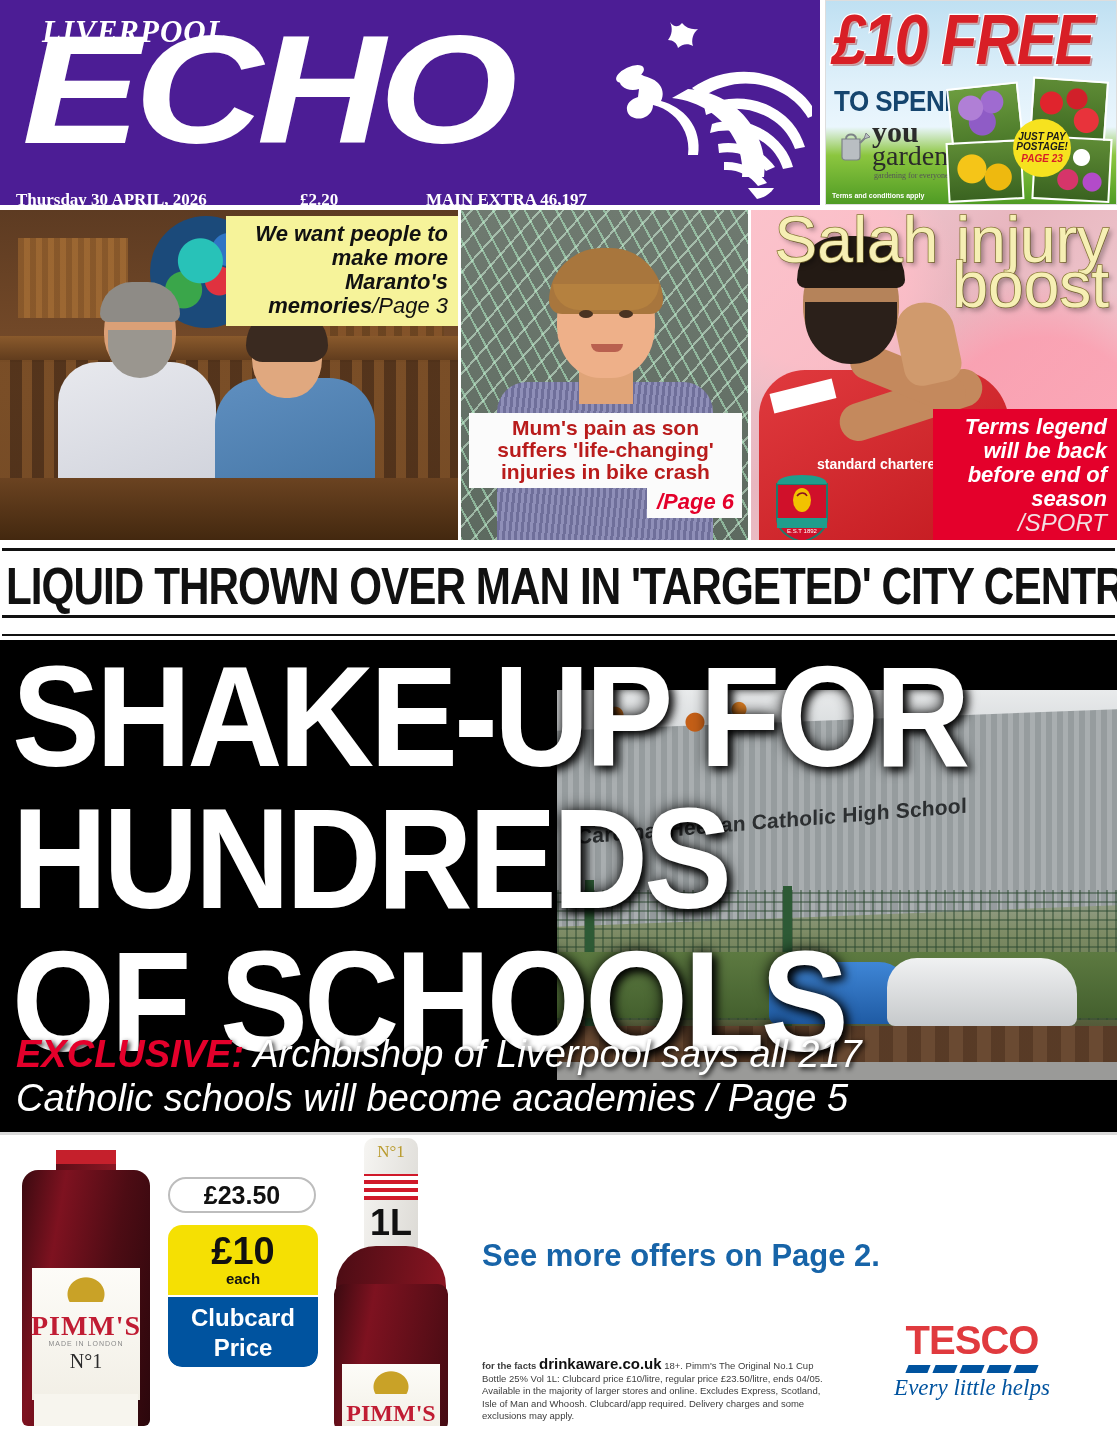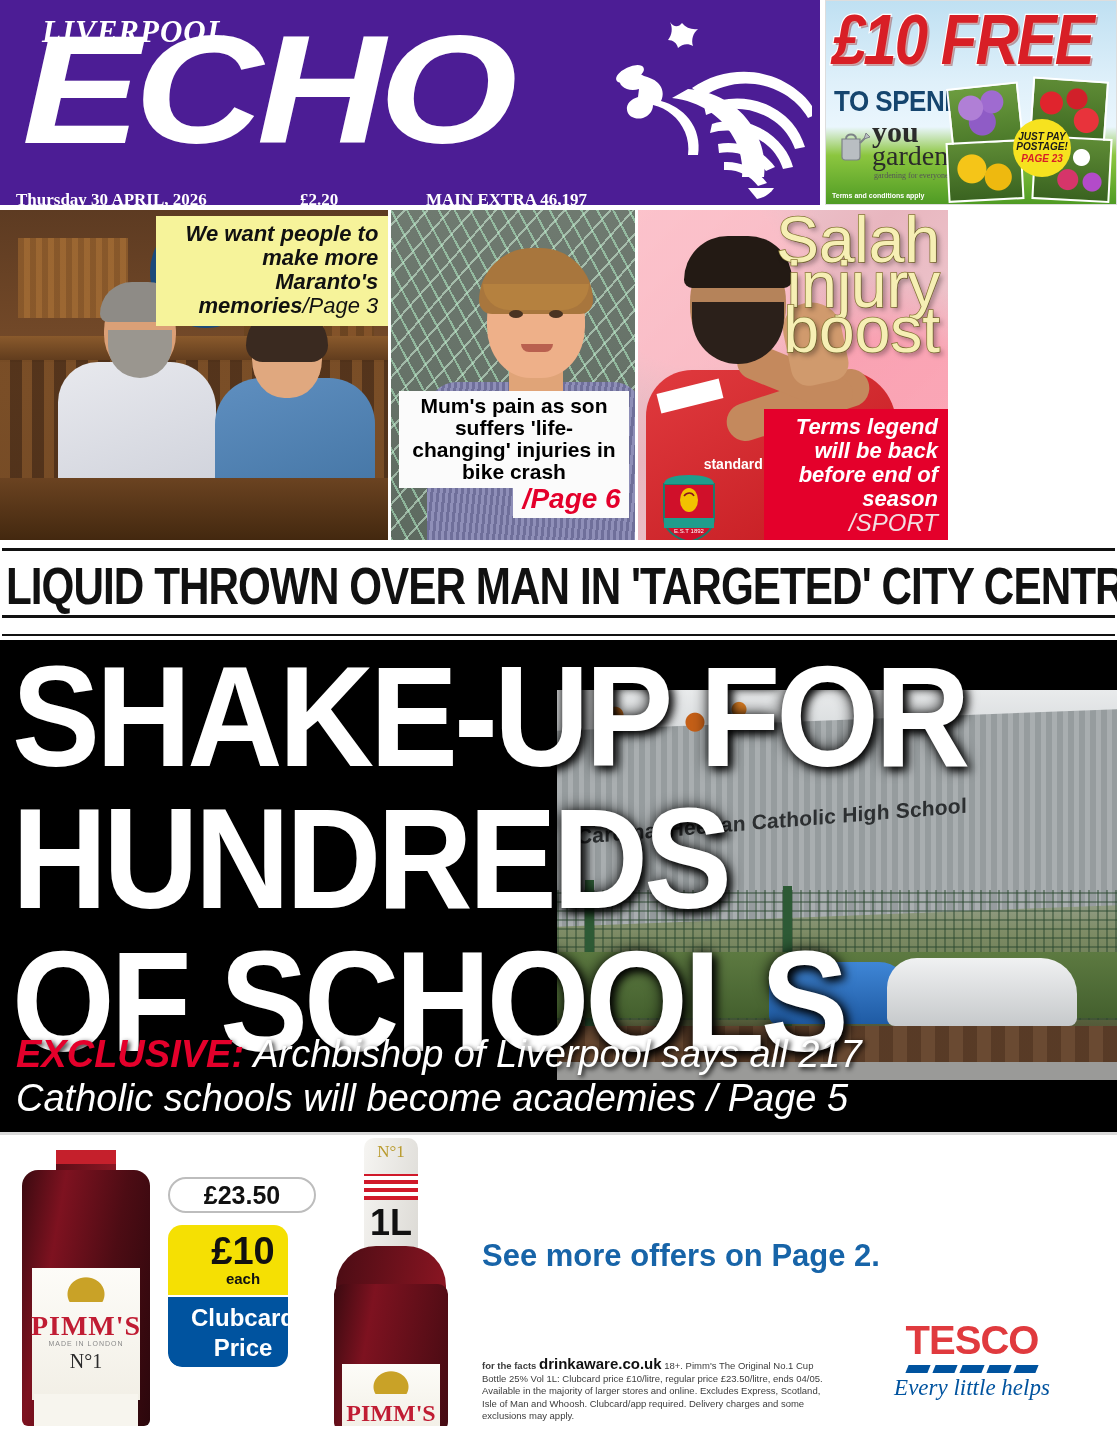--- a/index.html
+++ b/index.html
@@ -120,21 +120,21 @@
     position: absolute; left: 187px; top: 118px;
     width: 58px; height: 58px; border-radius: 50%;
     background: #f6e21f; text-align: center;
     display: flex; flex-direction: column; justify-content: center;
     line-height: 1.02;
   }
   .g-r1 { font-size: 10px; font-weight: 700; color: #1a1a1a; font-style: italic; }
   .g-r2 { font-size: 10px; font-weight: 700; color: #d81f26; font-style: italic; margin-top:2px; }
 
   
-  .photo-strip { position: relative; width: 948px; height: 330px; display: flex; gap: 3px; }
+  .photo-strip { position: relative; width: 1117px; height: 330px; display: flex; gap: 3px; }
   .panel { position: relative; overflow: hidden; }
   .p1 { width: 458px; height: 330px; }
   .p2 { width: 287px; height: 330px; }
   .p3 { width: 366px; height: 330px; }
 
   
   .scene1 { position: absolute; inset: 0;
     background: linear-gradient(to bottom, #5d3b22 0%, #6d4526 28%, #7a4e2c 55%, #5a3920 100%); }
   .s1-window { position: absolute; left: 150px; top: 6px; width: 112px; height: 112px;
     border-radius: 50%;
@@ -202,27 +202,27 @@
   .s2-eyeR { position: absolute; left: 158px; top: 100px; width: 14px; height: 8px;
     border-radius: 50%; background: #4a3322; }
   .s2-mouth { position: absolute; left: 130px; top: 134px; width: 32px; height: 8px;
     border-radius: 0 0 16px 16px; background: #b9604f; }
   .cap-white {
     position: absolute; left: 8px; right: 6px; bottom: 52px;
     background: #fbfbfb;
     padding: 4px 8px 5px 8px;
     font-family: "Liberation Sans", sans-serif;
     font-weight: 700; font-size: 21px; line-height: 22px;
-    color: #000000; text-align: center;
+    color: #b91c1c; text-align: center;
   }
   .cap-white-pg {
     position: absolute; right: 6px; bottom: 22px;
     background: #fbfbfb; padding: 2px 8px 3px 10px;
     font-family: "Liberation Sans", sans-serif;
-    font-weight: 700; font-style: italic; font-size: 28px; color: #e4002b;
+    font-weight: 700; font-style: italic; font-size: 22px; color: #e4002b;
   }
 
   
   .scene3 { position: absolute; inset: 0;
     background:
       radial-gradient(circle at 18% 20%, rgba(255,190,200,.75) 0 90px, transparent 140px),
       radial-gradient(circle at 80% 72%, rgba(255,150,170,.7) 0 110px, transparent 170px),
       linear-gradient(135deg,#f2cfd6,#e8b6bf 40%,#f4d7dc); }
   .s3-body { position: absolute; left: 8px; top: 160px; width: 250px; height: 170px;
     background: linear-gradient(150deg,#e03a3e,#c31a20); border-radius: 46px 54px 0 0; }
@@ -383,21 +383,21 @@
     font-family: "Liberation Serif", serif; font-weight: 700; font-size: 24px; color: #c01c33; }
 
   .price-tag {
     position: absolute; left: 168px; top: 182px; width: 148px; height: 36px;
     border: 2px solid #bdbdbd; border-radius: 18px; background: #fff;
     display: flex; align-items: center; justify-content: center;
     font-family: "Liberation Sans", sans-serif; font-weight: 700; font-size: 25px; color: #111;
   }
   .price-tag { top: 1177px; }
   .clubcard {
-    position: absolute; left: 168px; width: 120px; height: 142px;
+    position: absolute; left: 168px; width: 150px; height: 142px;
     border-radius: 14px; overflow: hidden;
   }
   .cc-yellow { position: absolute; left: 0; top: 0; width: 150px; height: 70px;
     background: #f5e003; text-align: center; }
   .cc-ten { font-family: "Liberation Sans", sans-serif; font-weight: 700; font-size: 38px;
     color: #111; line-height: 40px; padding-top: 6px; }
   .cc-each { font-family: "Liberation Sans", sans-serif; font-weight: 700; font-size: 15px;
     color: #111; line-height: 16px; }
   .cc-blue { position: absolute; left: 0; top: 72px; width: 150px; height: 70px;
     background: #00539f; text-align: center; color: #fff;

